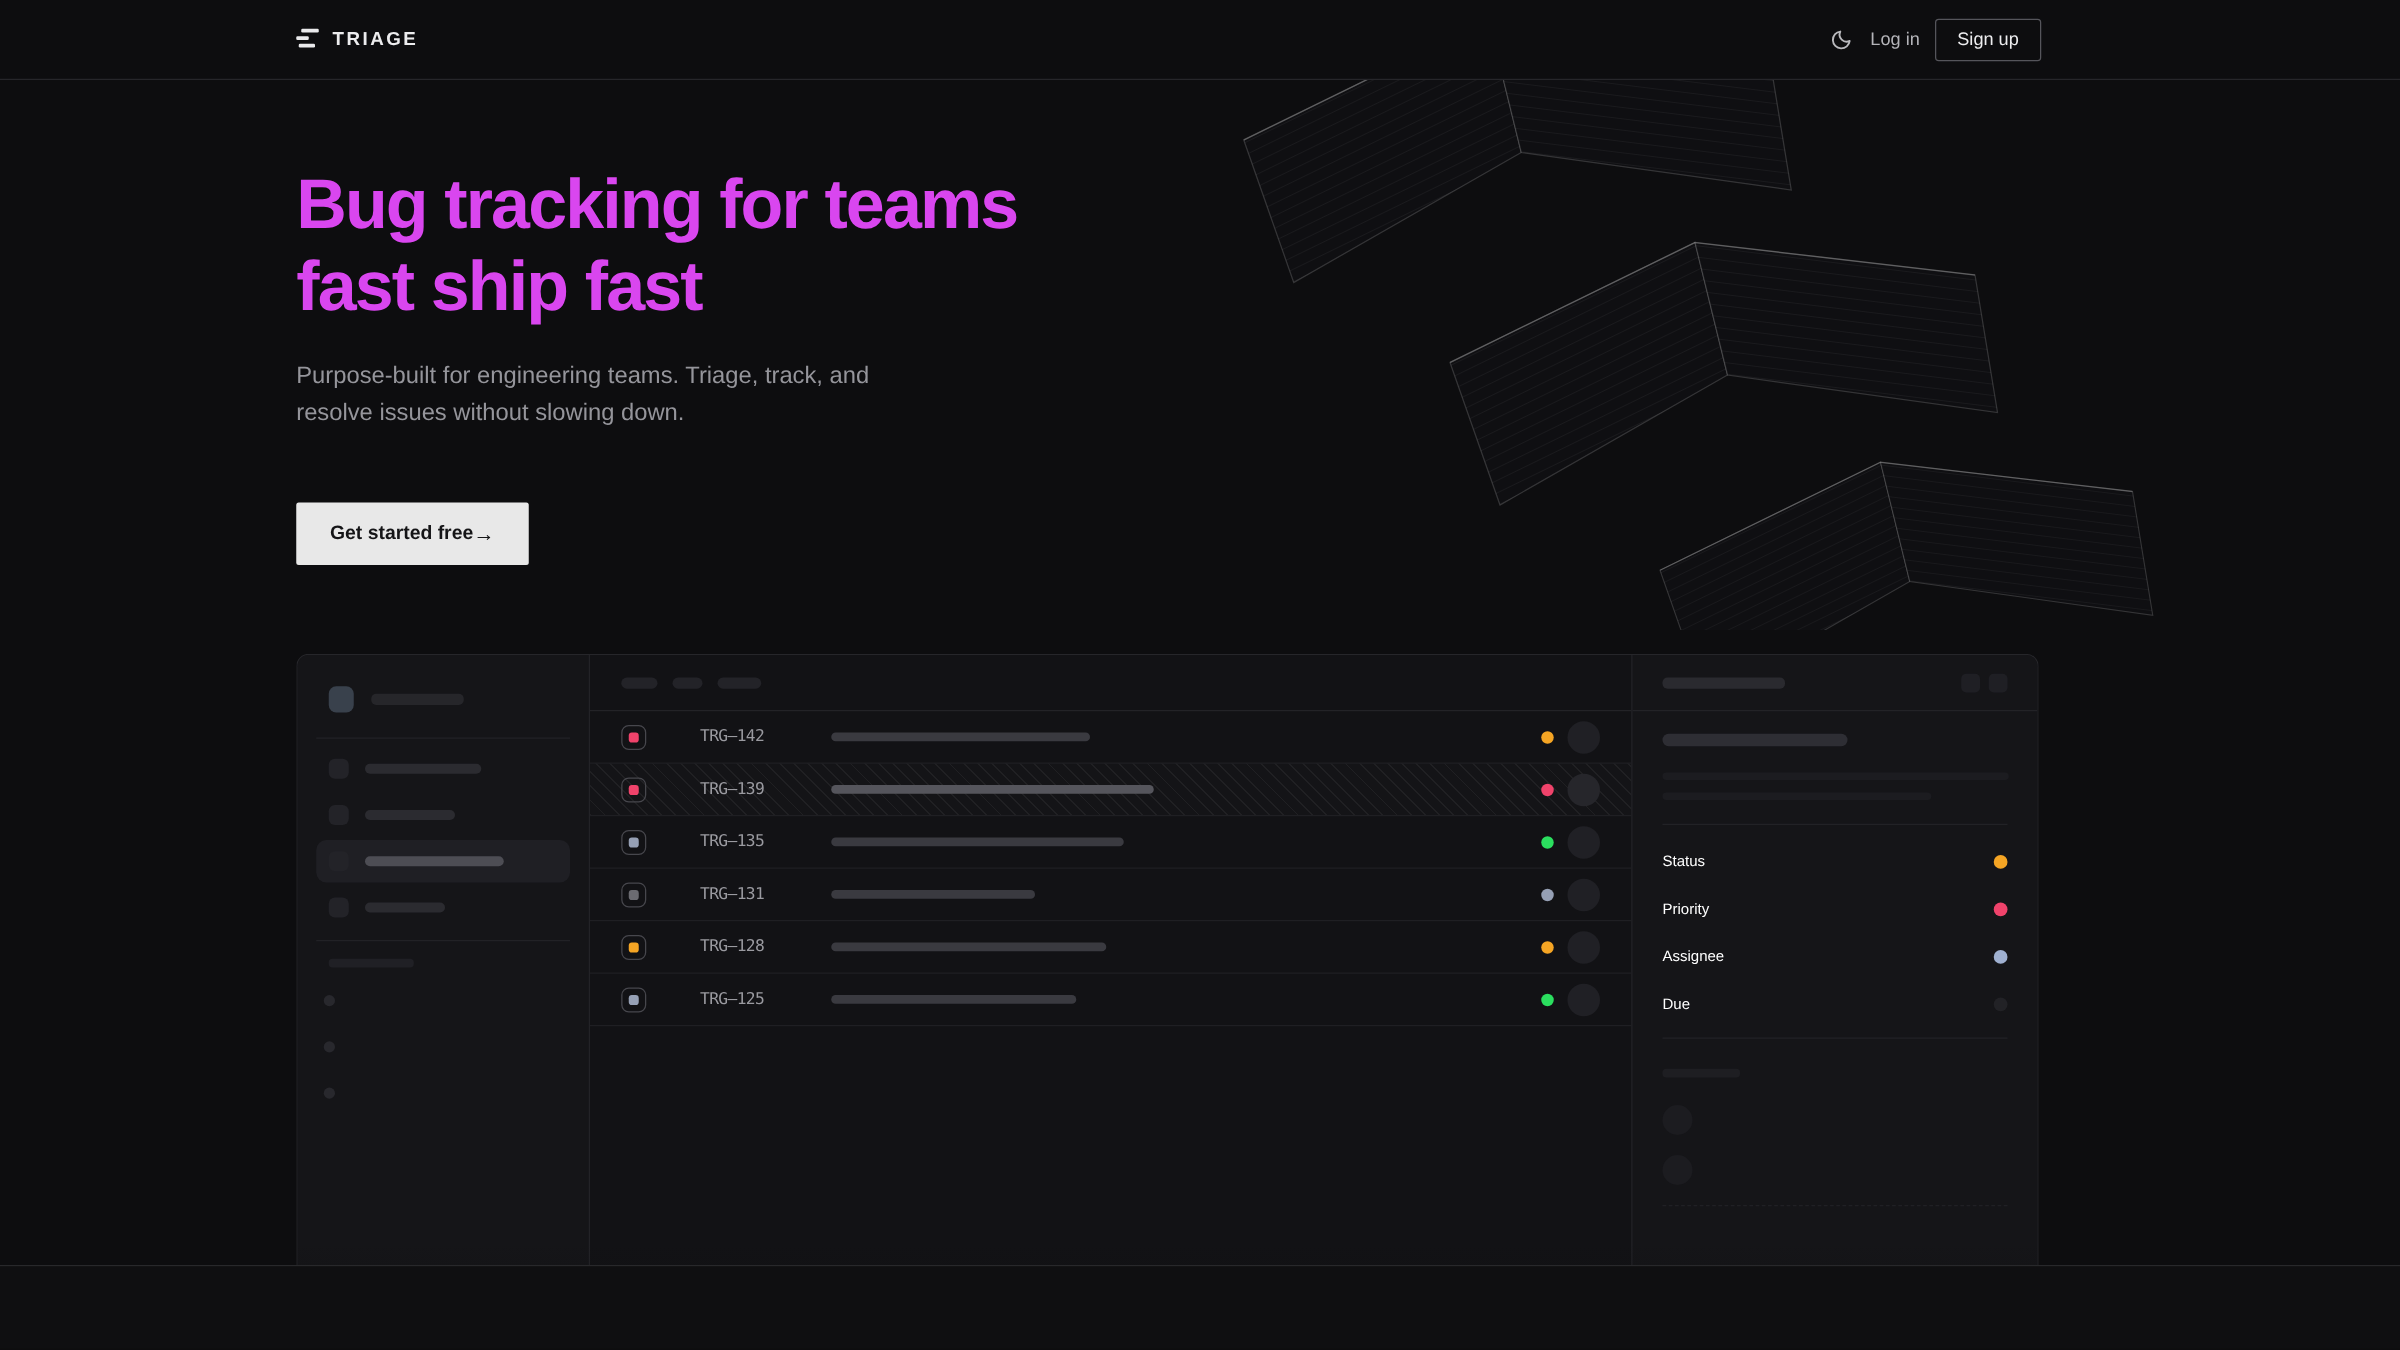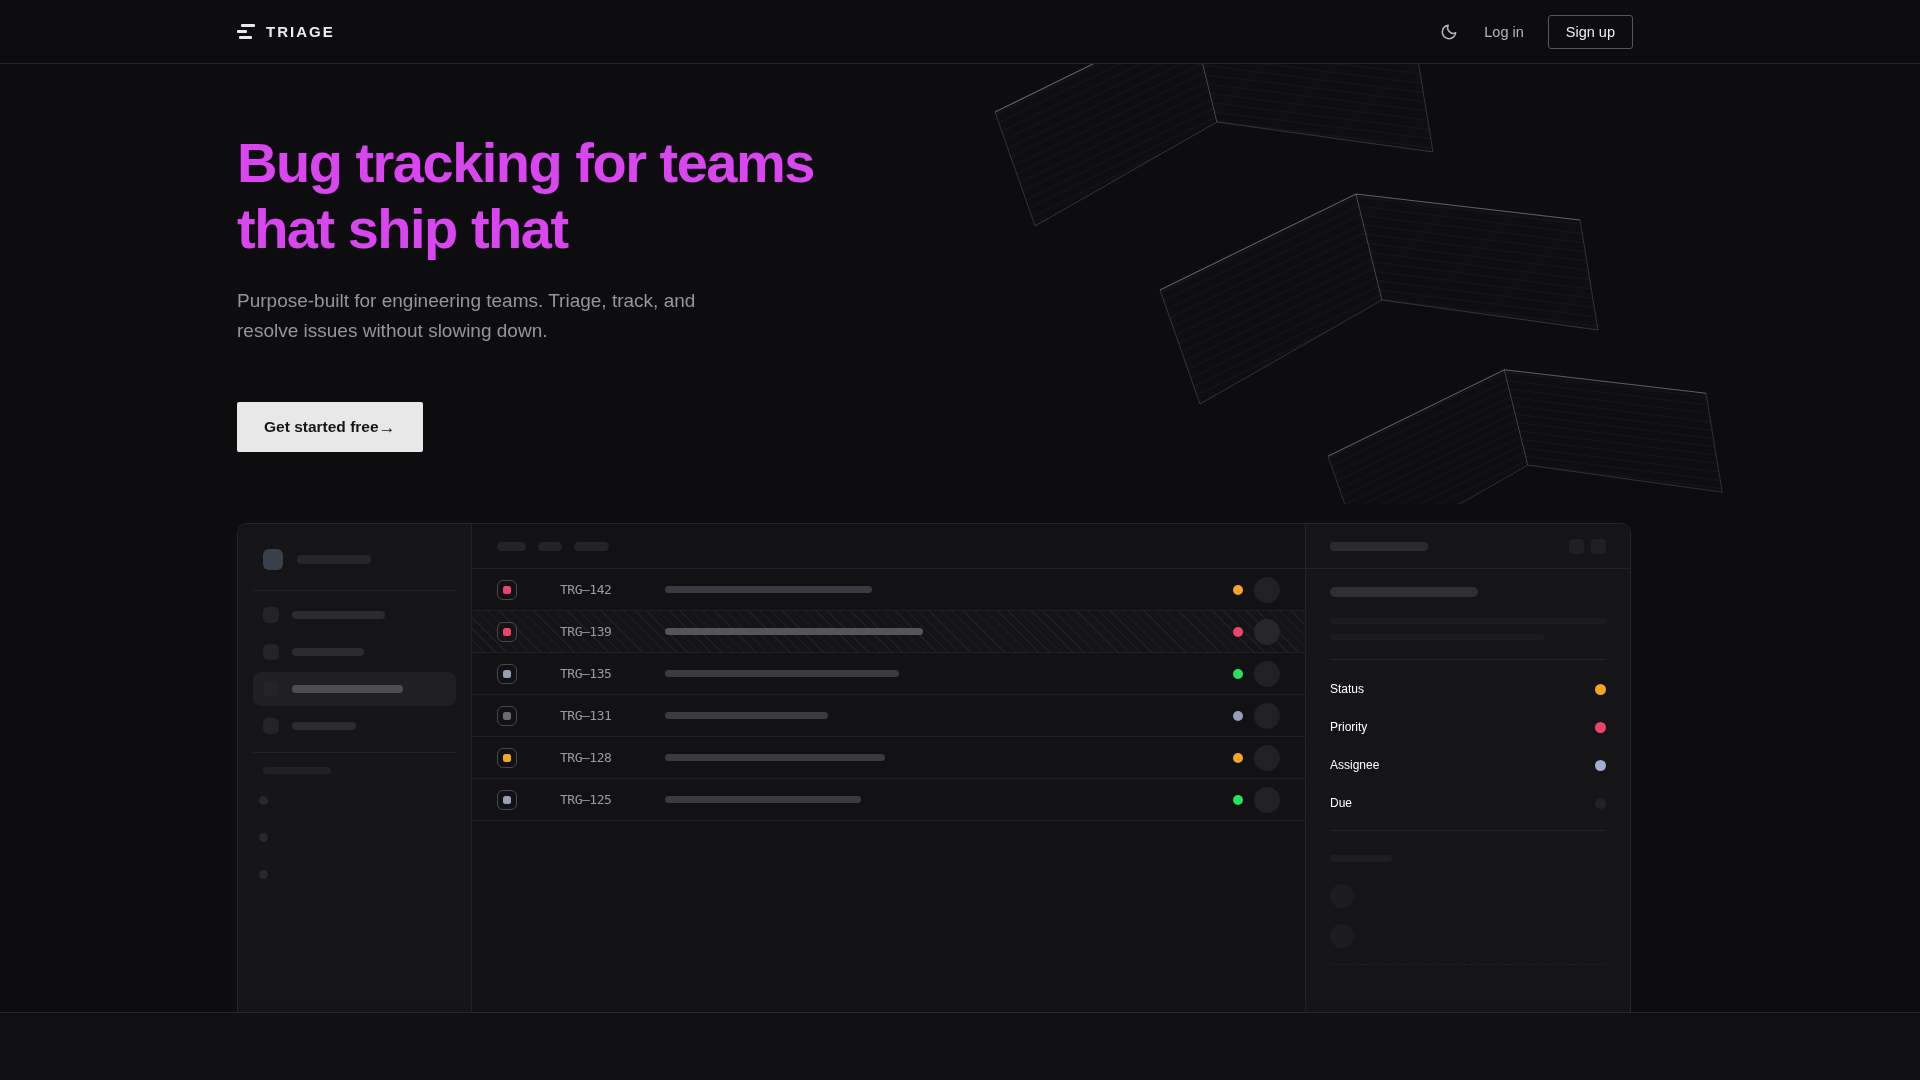--- a/index.html
+++ b/index.html
@@ -3,28 +3,28 @@
 <meta charset="utf-8">
 <style>
   * { margin:0; padding:0; box-sizing:border-box; }
   html,body { width:1920px; height:1080px; overflow:hidden; background:#0d0d0f;
     font-family:"Liberation Sans", sans-serif; -webkit-font-smoothing:antialiased; }
 
   
   .site-header { height:64px; display:flex; align-items:center;
     padding:0 287px 0 237px; border-bottom:1px solid #26262a; background:#0d0d0f;
     position:relative; z-index:5; }
-  .brand { display:flex; align-items:center; gap:11px; }
+  .brand { display:flex; align-items:flex-start; gap:11px; }
   .brand-mark { width:18px; height:15px; display:flex; flex-direction:column; justify-content:space-between; }
   .brand-mark i { display:block; height:3px; background:#e9e9eb; border-radius:1px; }
   .brand-mark i:nth-child(1){ width:14px; margin-left:4px; }
   .brand-mark i:nth-child(2){ width:10px; margin-left:0; }
   .brand-mark i:nth-child(3){ width:13px; margin-left:2px; }
   .brand-name { color:#ececee; font-size:15px; font-weight:bold; letter-spacing:2px; }
-  .header-right { margin-left:auto; display:flex; align-items:center; gap:24px; }
+  .header-right { margin-left:auto; display:flex; align-items:center; gap:12px; }
   .theme-toggle { width:22px; height:22px; display:flex; align-items:center; justify-content:center;
     background:none; border:none; cursor:pointer; color:#b9b9bd; }
   .login-link { color:#b4b4b9; font-size:14.5px; text-decoration:none; cursor:pointer; background:none; border:none; }
   .signup-btn { color:#ededef; font-size:14.5px; background:transparent; border:1px solid #55555b;
     border-radius:3px; padding:8px 17px; cursor:pointer; }
 
   
   .hero { position:relative; height:949px; overflow:hidden; border-bottom:1px solid #28282b; background:#0d0d0f; }
   .hero-copy { position:relative; z-index:2; padding:66px 0 0 237px; }
   .hero-title { color:#d946ef; font-size:56px; line-height:66px; font-weight:700; letter-spacing:-1.5px; }
@@ -151,21 +151,21 @@
       </g>
     </defs>
     <use href="#ribbon-unit" transform="translate(15,-70)"></use>
     <use href="#ribbon-unit" transform="translate(180,108)"></use>
     <use href="#ribbon-unit" transform="translate(348,286) scale(0.9)"></use>
   </svg>
 
   <div class="hero-copy">
     <h1 class="hero-title">
       <span>Bug tracking for teams</span>
-      <span>that ship that</span>
+      <span>fast ship fast</span>
     </h1>
     <p class="hero-subtitle">Purpose-built for engineering teams. Triage, track, and resolve issues without slowing down.</p>
     <button class="cta-btn">
       <span>Get started free</span>
       <span class="cta-arrow">→</span>
     </button>
   </div>
 
   <div class="mockup">
 

